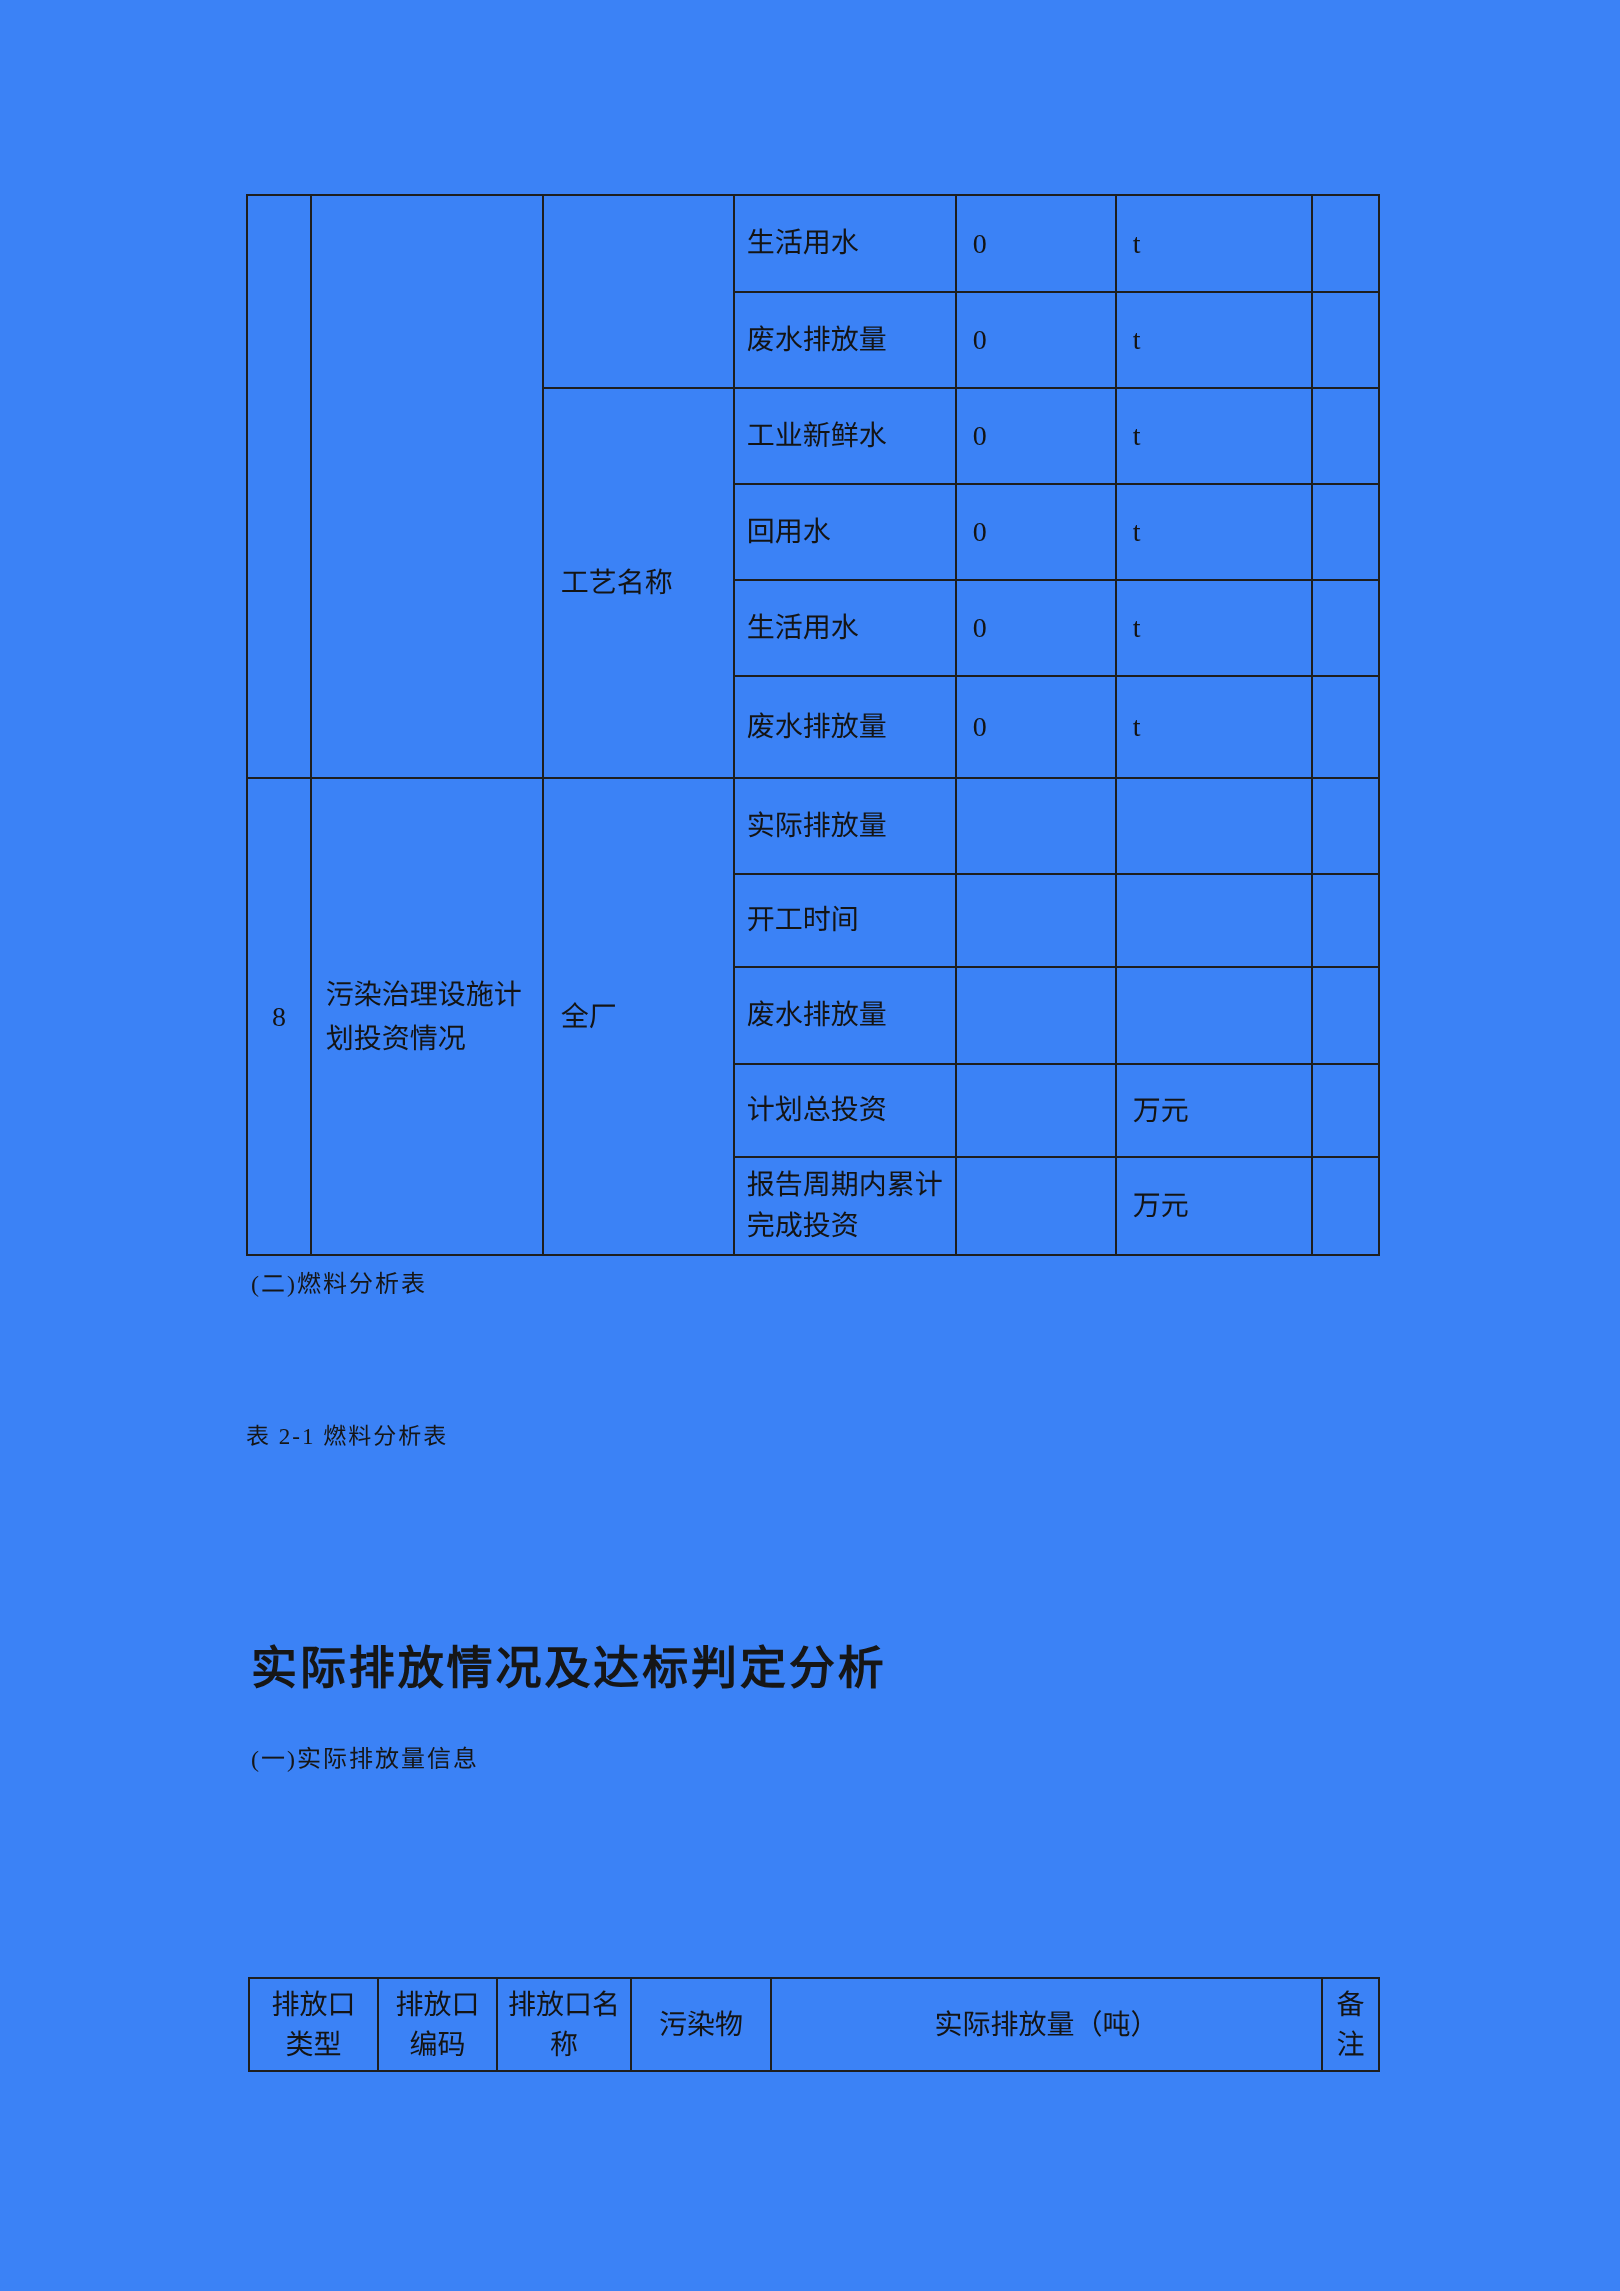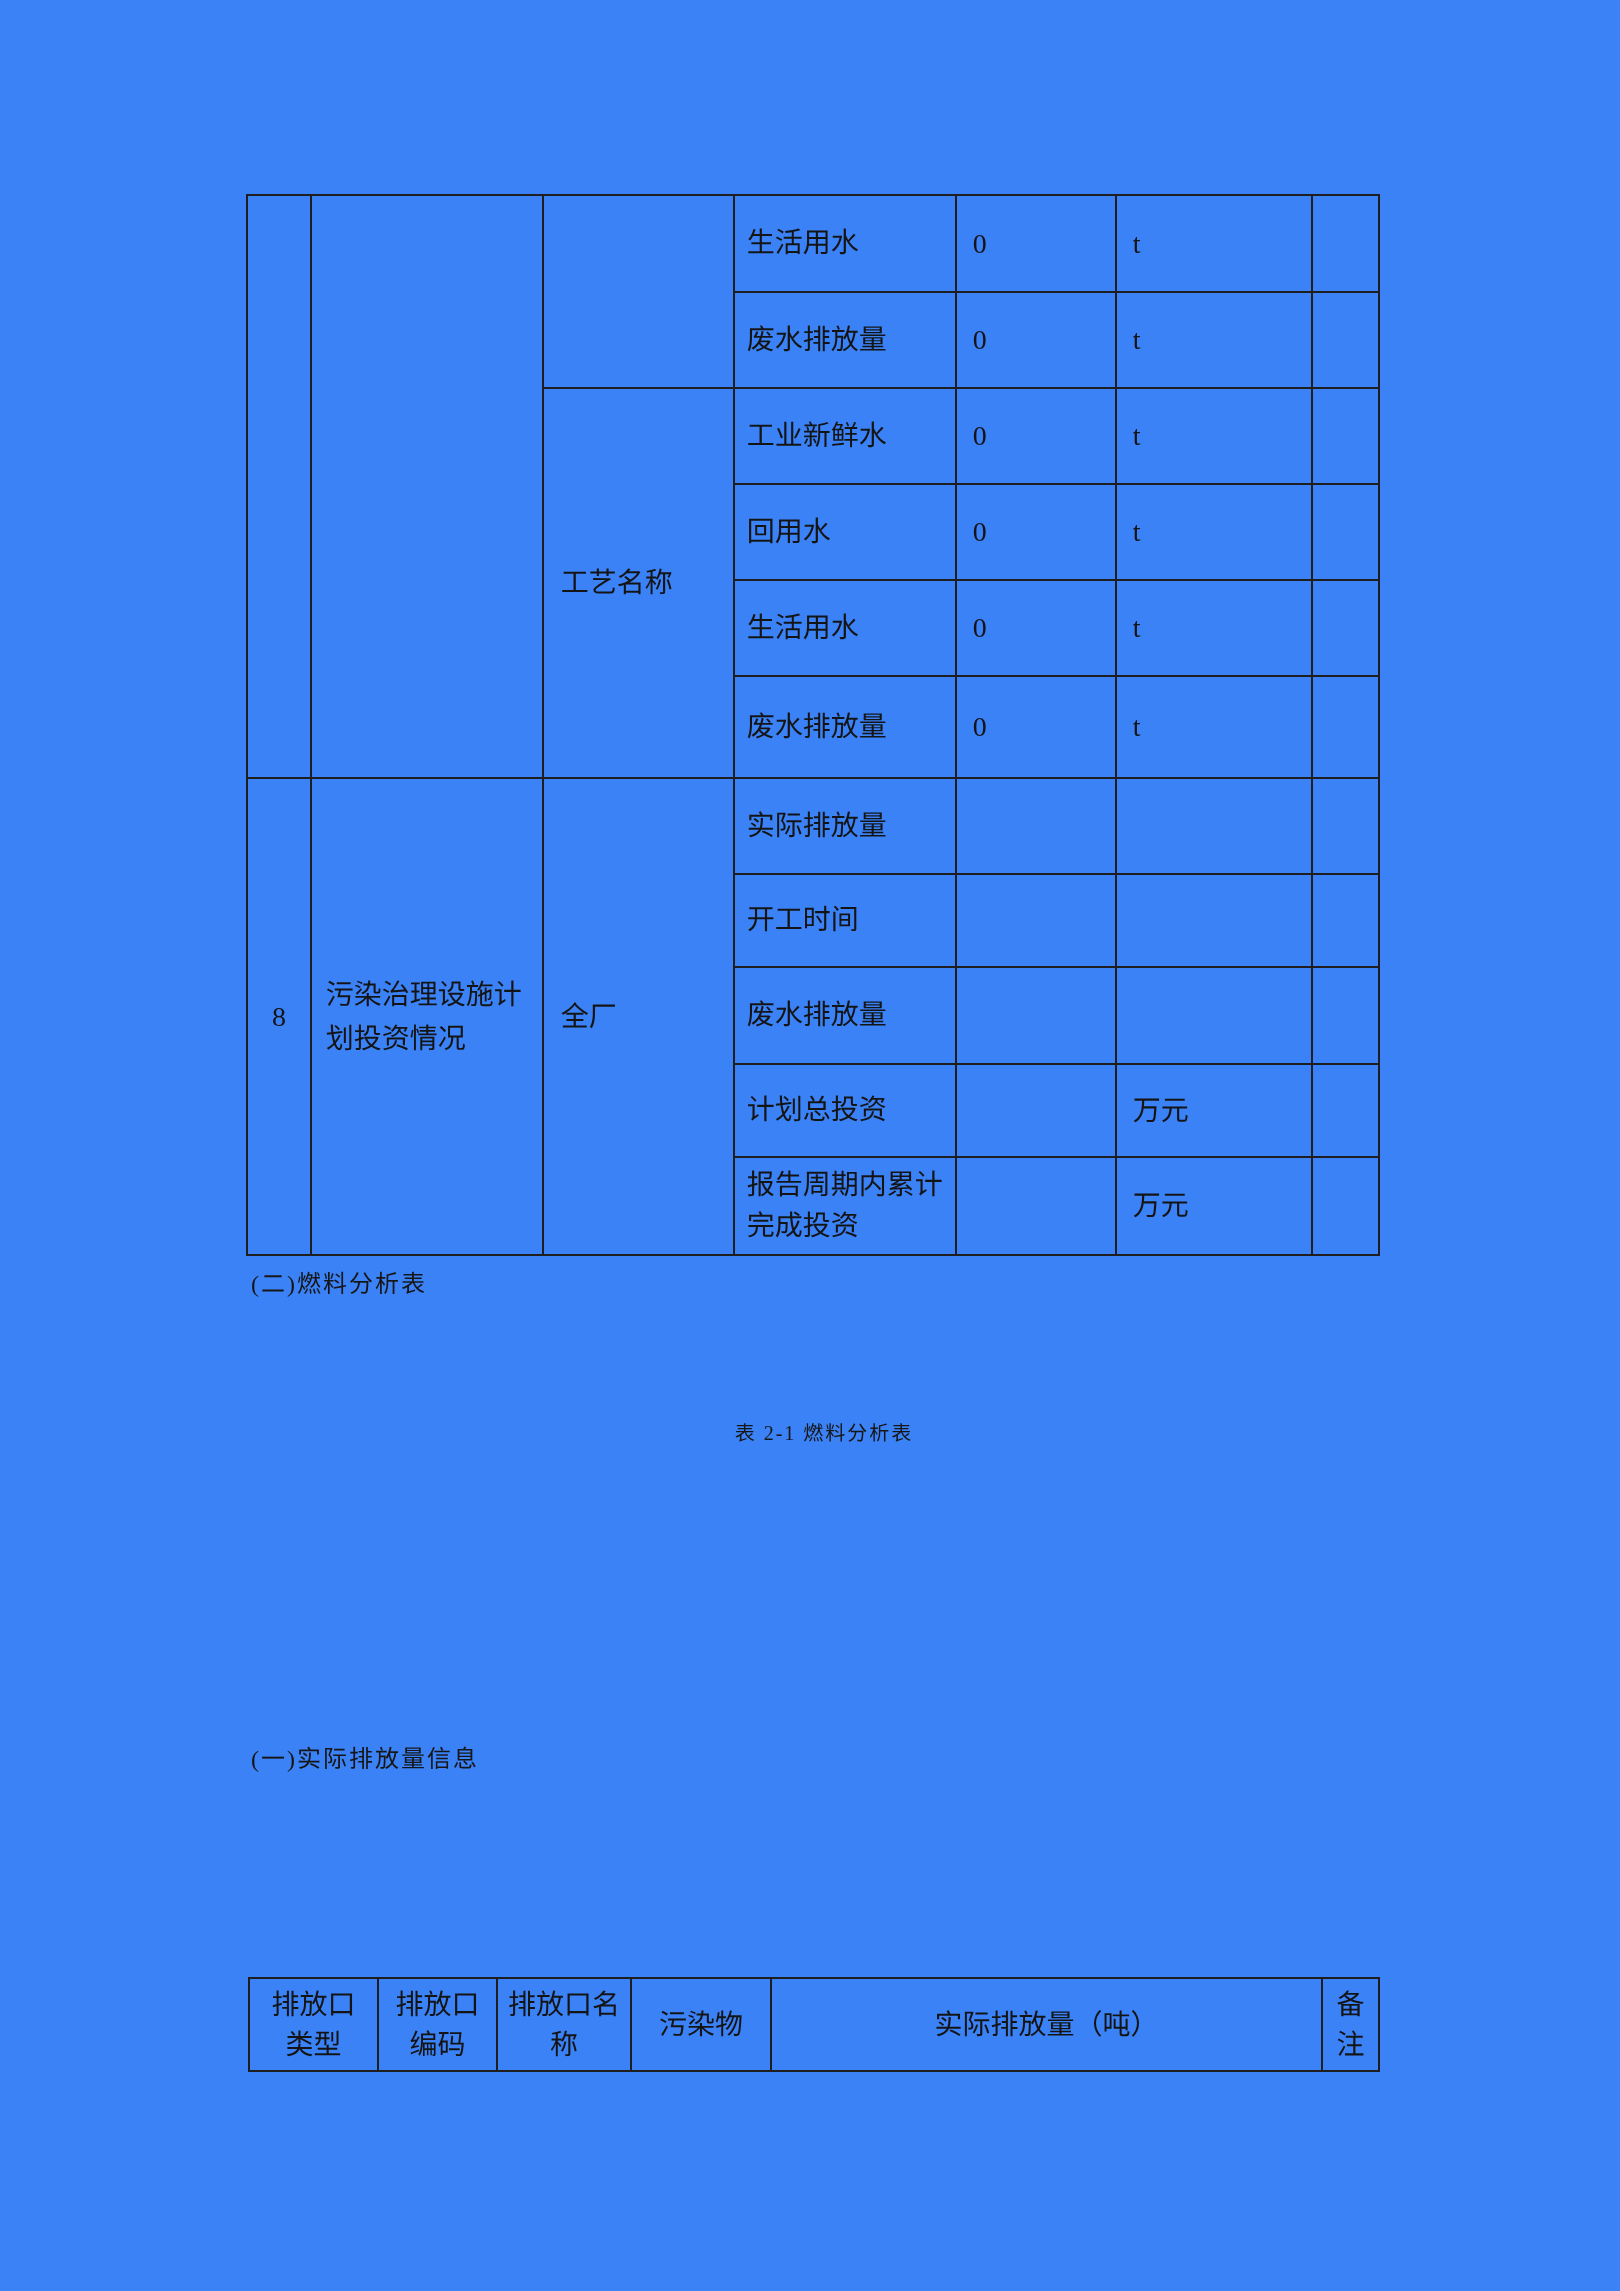--- a/index.html
+++ b/index.html
@@ -56,24 +56,24 @@
   .big-heading {
     position: absolute;
     left: 251px;
     font-size: 46px;
     font-weight: 700;
     letter-spacing: 2.9px;
     white-space: nowrap;
   }
   .tbl-caption {
     position: absolute;
-    left: 258px;
+    left: 246px;
     width: 1132px;
-    text-align: center;
-    font-size: 20px;
+    text-align: left;
+    font-size: 23px;
     letter-spacing: 2px;
   }
   #fuel-heading   { top: 1264px; }
   #fuel-caption   { top: 1417px; }
   #main-heading   { top: 1631px; }
   #sub-heading    { top: 1739px; }
   #gas-caption    { top: 1902px; }
 </style>
 </head>
 <body>
@@ -165,20 +165,21 @@
         <td></td>
       </tr>
     </tbody>
   </table>
 
   <div class="sec-heading" id="fuel-heading">(二)燃料分析表</div>
 
   <div class="tbl-caption" id="fuel-caption">表 2-1 燃料分析表</div>
 
 
+  <div class="big-heading" id="main-heading">实际排放情况及达标判定分析</div>
 
   <div class="sec-heading" id="sub-heading">(一)实际排放量信息</div>
 
 
   <table class="tbl" id="tbl-gas">
     <colgroup>
       <col style="width:129px">
         <col style="width:119px">
         <col style="width:134px">
       <col style="width:140px">

